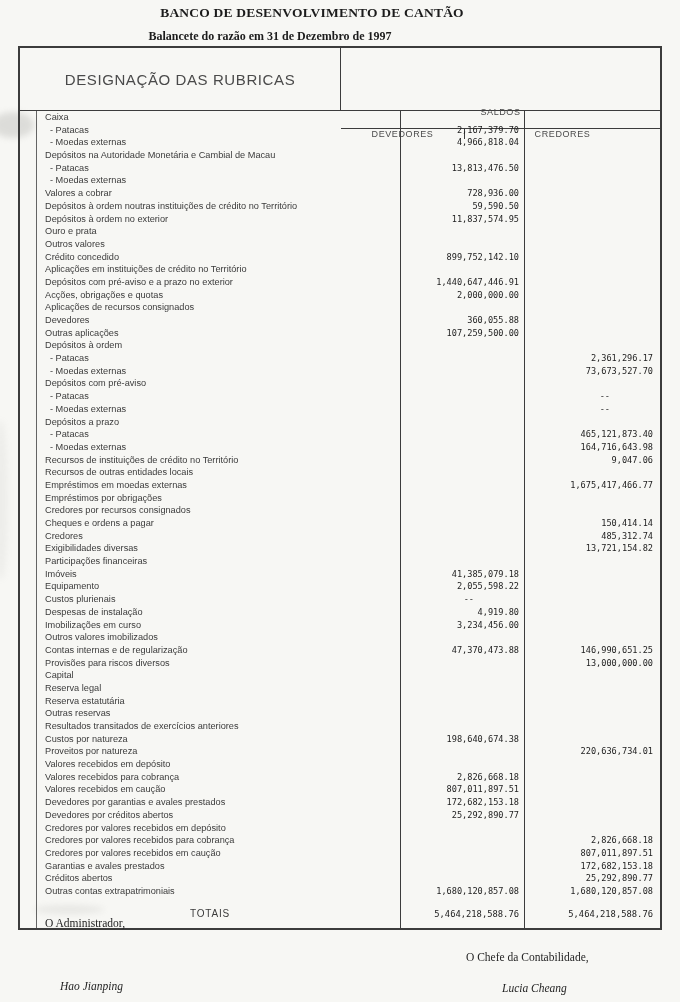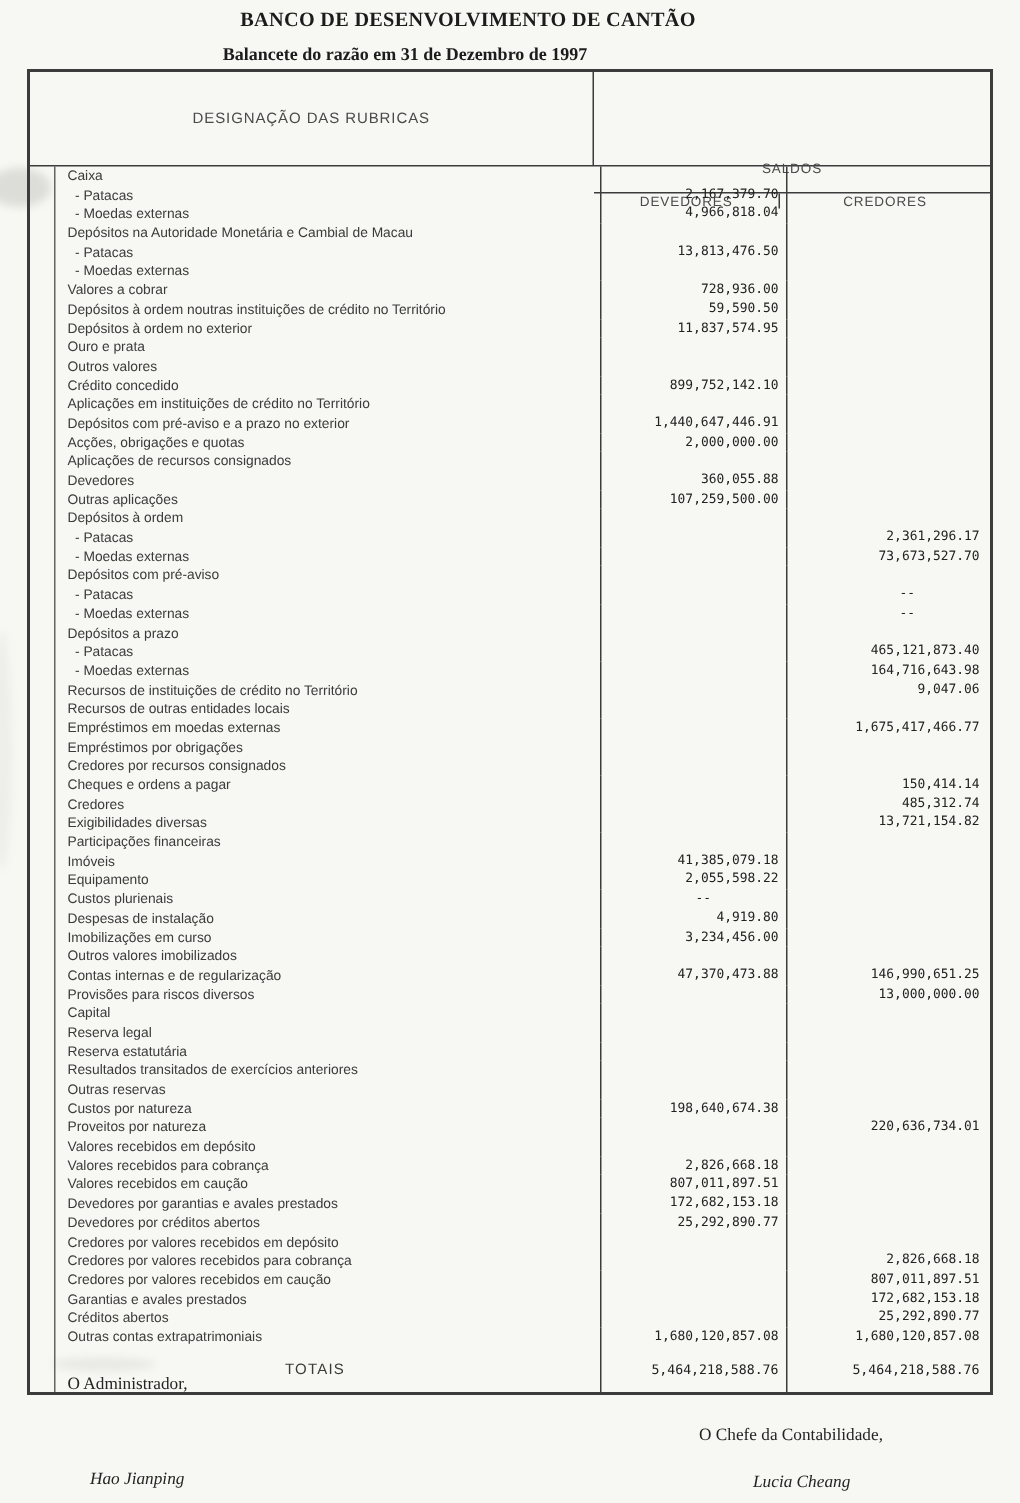--- a/index.html
+++ b/index.html
@@ -27,23 +27,23 @@
   }
 
   .tbl{
     position:absolute;left:18px;top:46px;width:644px;height:884px;
     border:2px solid #3c3c3c;box-sizing:border-box;
     background:transparent;
     display:flex;flex-direction:column;
   }
   .hdr{display:flex;height:62px;border-bottom:1.5px solid #3c3c3c;flex:none;}
   .hdr-left{
-    width:376px;flex:none;border-right:1.5px solid #3c3c3c;box-sizing:border-box;
+    width:321px;flex:none;border-right:1.5px solid #3c3c3c;box-sizing:border-box;
     display:flex;align-items:center;justify-content:center;
-    font-size:10px;letter-spacing:.6px;color:#4a4a4a;
+    font-size:15px;letter-spacing:.6px;color:#4a4a4a;
   }
   .hdr-right{flex:1;display:flex;flex-direction:column;}
   .hdr-saldos{
     height:33px;flex:none;border-bottom:1.5px solid #3c3c3c;box-sizing:border-box;
     display:flex;align-items:center;justify-content:center;
     font-size:9px;letter-spacing:.6px;color:#4a4a4a;margin-top:48px;
   }
   .hdr-cols{flex:1;display:flex;}
   .hdr-dev{
     width:124px;flex:none;border-right:1.5px solid #3c3c3c;box-sizing:border-box;
@@ -398,27 +398,27 @@
     <div class="c-cred"></div>
   </div>
 
   <div class="row">
     <div class="c-label">Reserva estatutária</div>
     <div class="c-dev"></div>
     <div class="c-cred"></div>
   </div>
 
   <div class="row">
+    <div class="c-label">Outras reservas</div>
+    <div class="c-dev"></div>
+    <div class="c-cred"></div>
+  </div>
+
+  <div class="row">
     <div class="c-label">Resultados transitados de exercícios anteriores</div>
-    <div class="c-dev"></div>
-    <div class="c-cred"></div>
-  </div>
-
-  <div class="row">
-    <div class="c-label">Outras reservas</div>
     <div class="c-dev"></div>
     <div class="c-cred"></div>
   </div>
 
   <div class="row">
     <div class="c-label">Custos por natureza</div>
     <div class="c-dev">198,640,674.38</div>
     <div class="c-cred"></div>
   </div>
 

